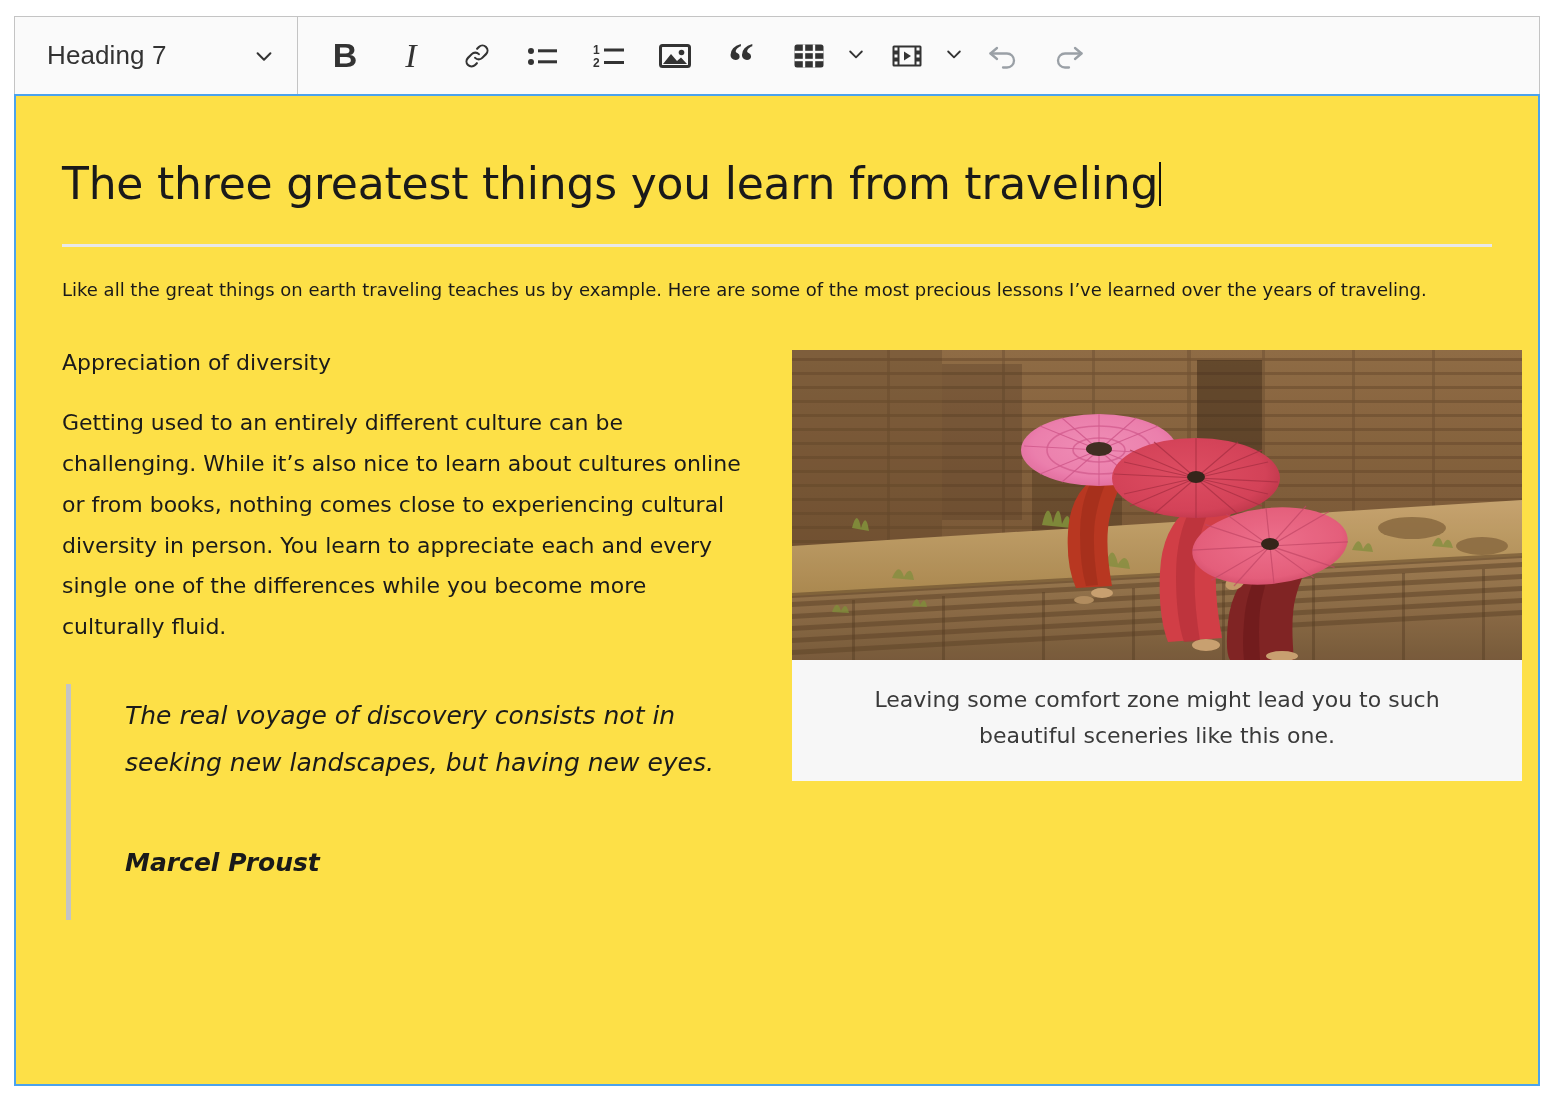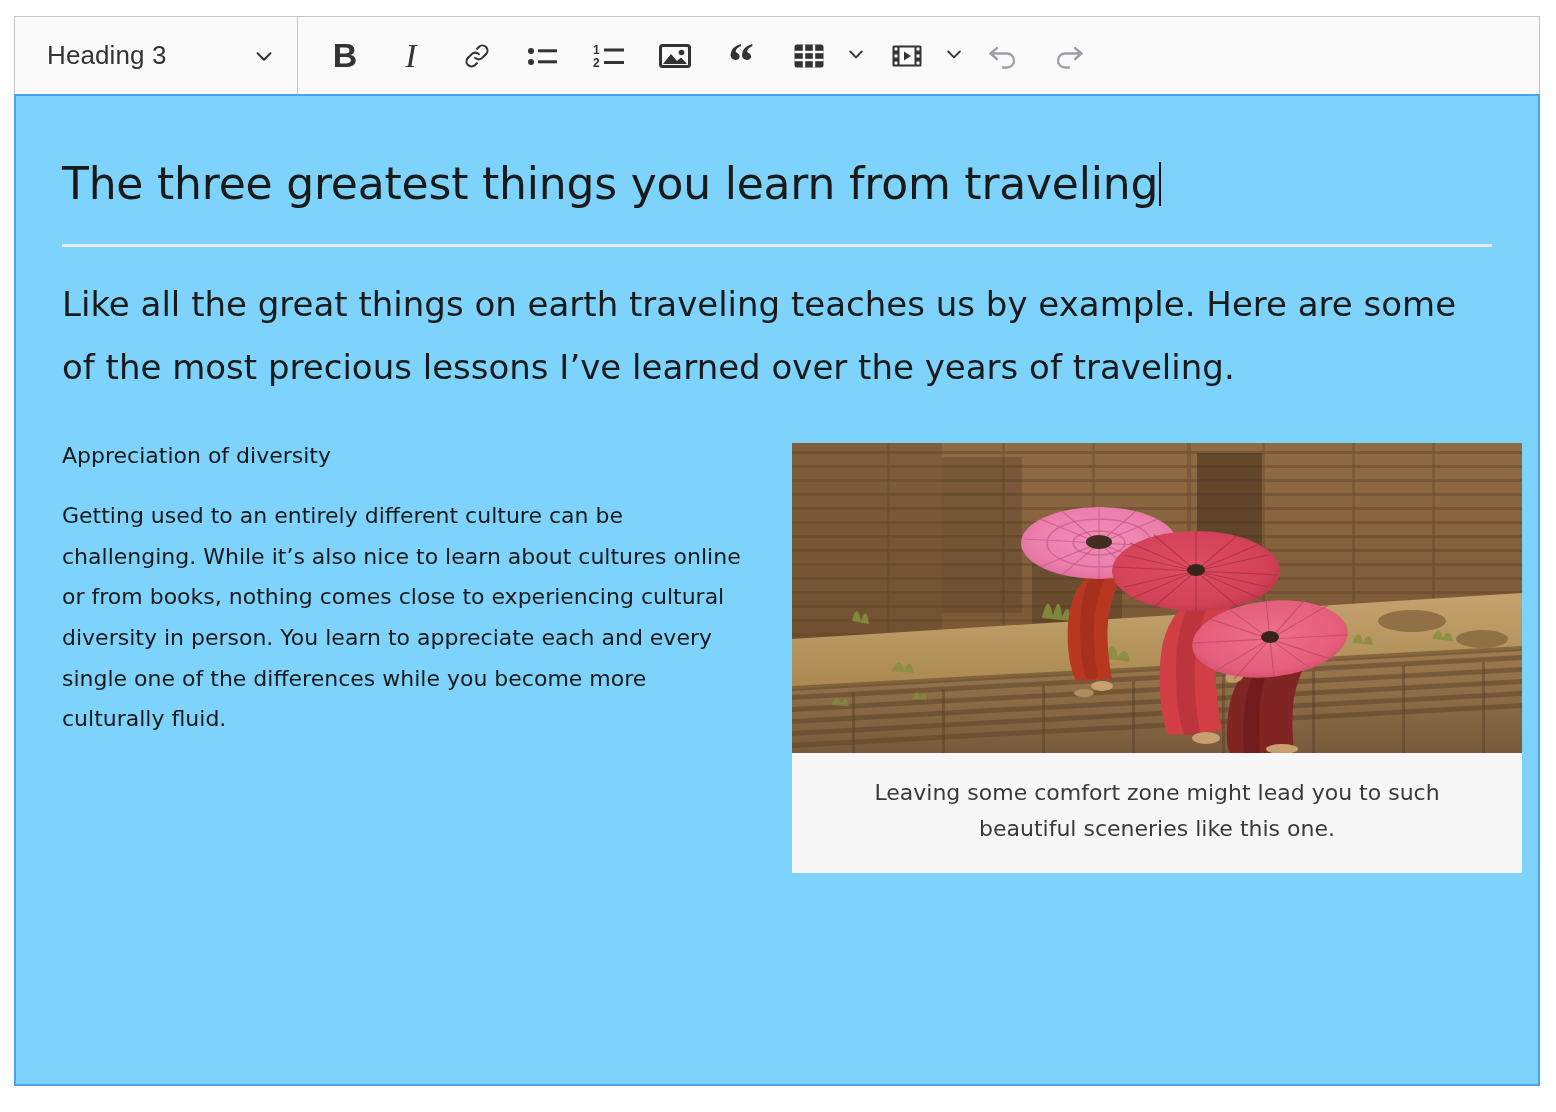--- a/index.html
+++ b/index.html
@@ -100,21 +100,21 @@
   .quote-glyph { font-size: 52px; font-family: "Liberation Serif", serif; line-height: 0.55; font-weight: bold; display:block; margin-top: 14px;}
 
   
   .editor {
     position: absolute;
     left: 14px;
     top: 94px;
     width: 1526px;
     height: 992px;
     box-sizing: border-box;
-    background: #7dd3fc;
+    background: #fde047;
     border: 2px solid #4ba3ee;
     overflow: hidden;
   }
 
   .doc {
     padding: 0 46px;
     box-sizing: border-box;
     height: 100%;
     position: relative;
   }
@@ -140,21 +140,21 @@
   }
 
   hr.title-rule {
     border: none;
     border-top: 3px solid #e8e8e8;
     margin: 33px 0 0 0;
   }
 
   p.intro {
     margin: 26px 0 0 0;
-    font-size: 34px;
+    font-size: 18px;
     line-height: 1.85;
     color: #1a1a1a;
     font-family: "DejaVu Sans", sans-serif;
     max-width: 1430px;
   }
 
   .cols {
     display: flex;
     margin-top: 44px;
     align-items: flex-start;
@@ -230,21 +230,21 @@
   }
 </style>
 </head>
 <body>
 
 <div id="app">
 
   <div class="toolbar">
 
     <div class="heading-select">
-      <span class="label">Heading 3</span>
+      <span class="label">Heading 7</span>
       <span class="chev">
         <svg viewBox="0 0 24 24" fill="none" stroke="currentColor" stroke-width="2.2" stroke-linecap="round" stroke-linejoin="round">
             <polyline points="5 9 12 16 19 9"></polyline>
           </svg>
       </span>
     </div>
 
     <div class="tool-group">
 
       <div class="tbtn">
@@ -379,20 +379,24 @@
       <hr class="title-rule">
 
       <p class="intro">Like all the great things on earth traveling teaches us by example. Here are some of the most precious lessons I’ve learned over the years of traveling.</p>
 
       <div class="cols">
 
         <div class="col-left">
           <h2 class="section-title">Appreciation of diversity</h2>
           <p class="body">Getting used to an entirely different culture can be challenging. While it’s also nice to learn about cultures online or from books, nothing comes close to experiencing cultural diversity in person. You learn to appreciate each and every single one of the differences while you become more culturally fluid.</p>
 
+          <blockquote class="quote">
+            <p>The real voyage of discovery consists not in seeking new landscapes, but having new eyes.</p>
+            <p class="attrib">Marcel Proust</p>
+          </blockquote>
         </div>
 
         <div class="col-right">
           <figure class="figure">
             <div class="photo">
               <svg viewBox="0 0 730 310" preserveAspectRatio="none">
                 <defs>
                   <linearGradient id="wallg" x1="0" y1="0" x2="0" y2="1">
                     <stop offset="0%" stop-color="#8d6b45"></stop>
                     <stop offset="45%" stop-color="#7d5c3a"></stop>

